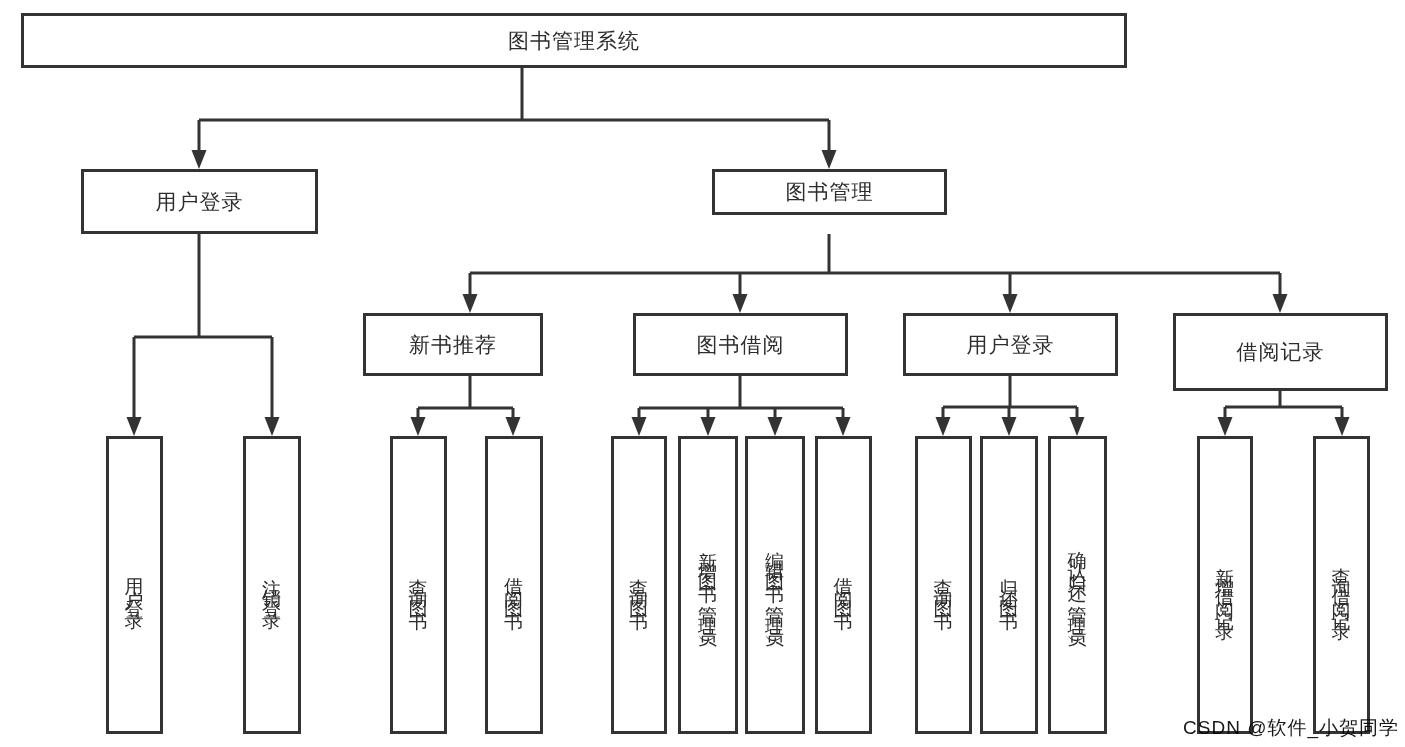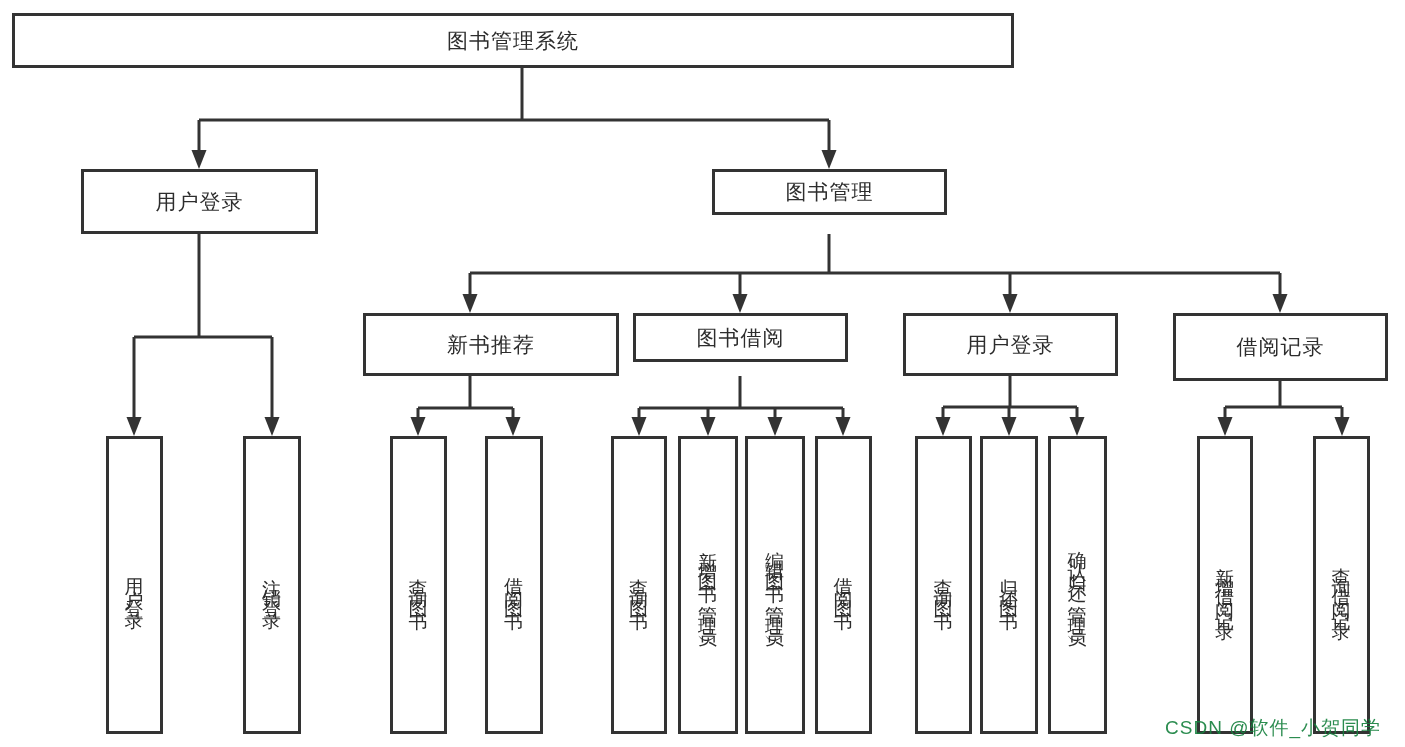--- a/index.html
+++ b/index.html
@@ -34,37 +34,37 @@
   .leaf .vlabel {
     writing-mode: vertical-rl;
     text-orientation: mixed;
     font-size: 19px;
     letter-spacing: 11px;
     line-height: 1;
     white-space: nowrap;
   }
   .watermark {
     position: absolute;
-    right: 24px;
+    right: 6px;
     bottom: 6px;
     font-size: 19px;
     letter-spacing: 1px;
-    color: #15803d;
+    color: #000000;
     opacity: 0.9;
     z-index: 10;
     white-space: nowrap;
   }
   
-  .n-root  { left: 12px;   top: 13px;  width: 1002px; height: 55px; }
+  .n-root  { left: 21px;   top: 13px;  width: 1106px; height: 55px; }
   .n-l2a   { left: 81px;   top: 169px; width: 237px;  height: 65px; }
   .n-l2b   { left: 712px;  top: 169px; width: 235px;  height: 46px; }
-  .n-l3a   { left: 363px;  top: 313px; width: 256px;  height: 63px; }
-  .n-l3b   { left: 633px;  top: 313px; width: 215px;  height: 49px; }
+  .n-l3a   { left: 363px;  top: 313px; width: 180px;  height: 63px; }
+  .n-l3b   { left: 633px;  top: 313px; width: 215px;  height: 63px; }
   .n-l3c   { left: 903px;  top: 313px; width: 215px;  height: 63px; }
-  .n-l3d   { left: 1173px; top: 313px; width: 215px;  height: 68px; }
+  .n-l3d   { left: 1173px; top: 313px; width: 215px;  height: 78px; }
   .leaf    { top: 436px; height: 298px; }
   .n-a1 { left: 106px;  width: 57px; }
   .n-a2 { left: 243px;  width: 58px; }
   .n-b1 { left: 390px;  width: 57px; }
   .n-b2 { left: 485px;  width: 58px; }
   .n-c1 { left: 611px;  width: 56px; }
   .n-c2 { left: 678px;  width: 60px; }
   .n-c3 { left: 745px;  width: 60px; }
   .n-c4 { left: 815px;  width: 57px; }
   .n-d1 { left: 915px;  width: 57px; }

